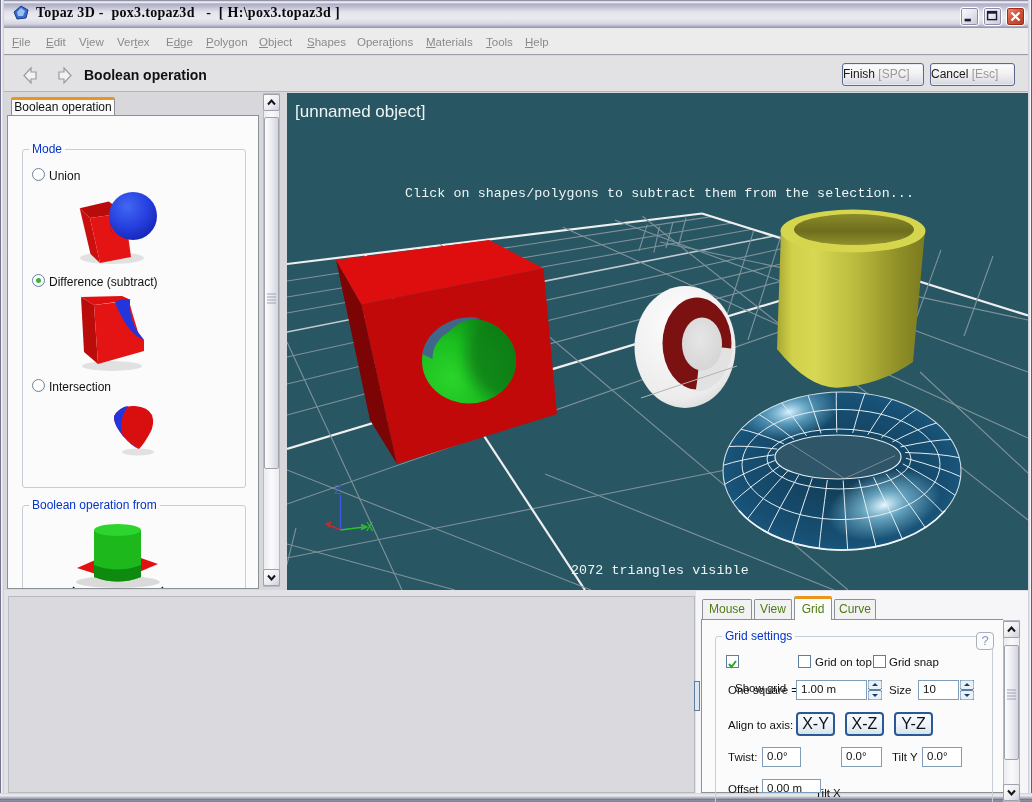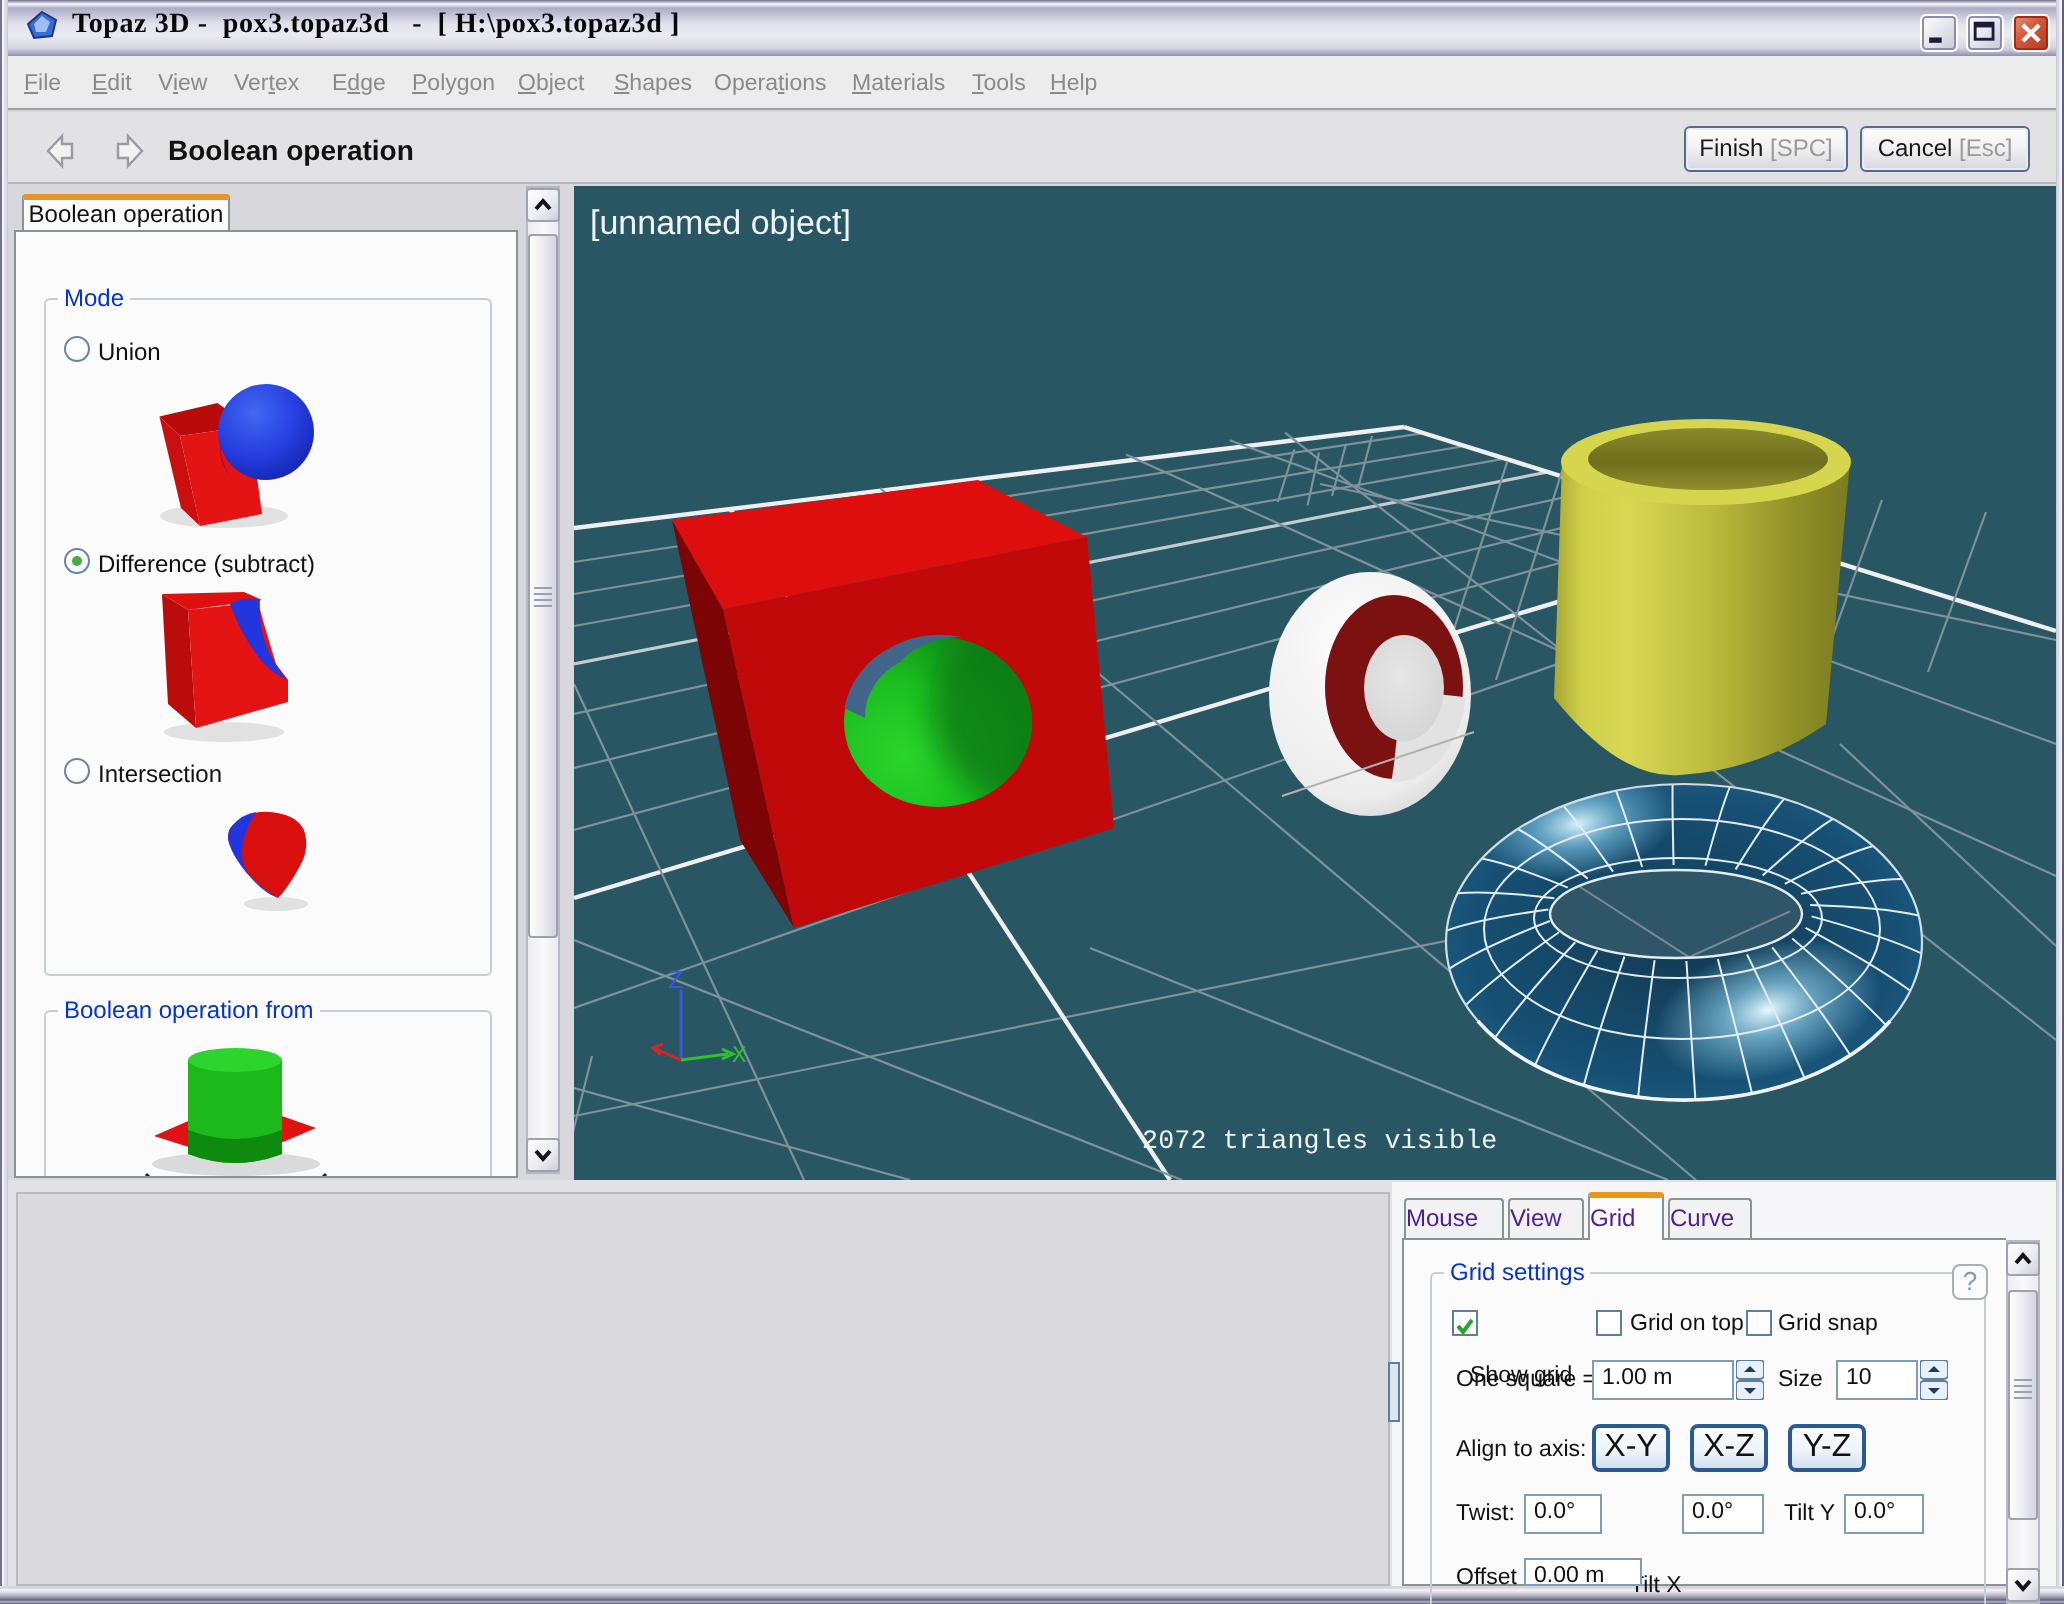--- a/index.html
+++ b/index.html
@@ -31,21 +31,21 @@
   border-bottom:1px solid #9d9da8; }
 .mitem { position:absolute; top:36px; font-size:11.5px; color:#8a8a8a; }
 .mitem u { text-decoration-color:#8a8a8a; }
 
 
 #toolbar { position:absolute; left:4px; top:56px; width:1024px; height:36px; background:#e2e2e4; border-bottom:1px solid #b4b4bc; }
 #tbtitle { position:absolute; left:84px; top:67px; font-size:14px; font-weight:bold; color:#111; }
 .navarrow { position:absolute; top:63px; width:17px; height:25px; }
 .xpbtn { position:absolute; top:63px; height:23px; border:1px solid #5a698c; border-radius:3px;
   background:linear-gradient(180deg,#fdfdfd 0,#f2f2f4 45%,#dcdce4 90%,#d0d0da 100%);
-  font-size:12px; color:#1a1a1a; text-align:center; line-height:21px; box-shadow:0 0 0 1px #e8ecf4 inset; }
+  font-size:12px; color:#1a1a1a; line-height:21px; box-shadow:0 0 0 1px #e8ecf4 inset; }
 .xpbtn .dim { color:#9a9a9a; }
 
 
 #ltab { position:absolute; left:11px; top:97px; width:104px; height:19px; background:#fbfbfb;
   border:1px solid #8a9296; border-bottom:none; border-radius:2px 2px 0 0;
   border-top:3px solid #e8961e; font-size:12px; color:#111; text-align:center; line-height:15px; }
 #lpanel { position:absolute; left:7px; top:115px; width:252px; height:474px; background:#fbfbfb;
   border:1px solid #8a9296; overflow:hidden; }
 .groupbox { position:absolute; border:1px solid #c6cdd4; border-radius:3px; }
 .grouplabel { position:absolute; font-size:12px; color:#0434c8; background:#fbfbfb; padding:0 3px; }
@@ -65,21 +65,21 @@
 #vpsvg { position:absolute; left:0; top:0; }
 .vptext { position:absolute; color:#eef4f5; }
 #unnamed { left:8px; top:9px; font-size:17px; }
 #clickmsg { left:118px; top:93px; font-family:"Liberation Mono", monospace; font-size:13.3px; letter-spacing:0.1px; }
 #tricount { left:284px; top:470px; font-family:"Liberation Mono", monospace; font-size:13.3px; letter-spacing:0.1px; }
 
 
 #bottombg { position:absolute; left:4px; top:590px; width:1024px; height:204px; background:#e2e2e6; }
 #grayparea { position:absolute; left:8px; top:596px; width:687px; height:197px; background:#dadade; border:1px solid #b9b9c2; }
 #rightwhite { position:absolute; left:696px; top:591px; width:332px; height:209px; background:#f6f6f8; }
-.btab { position:absolute; background:#f2f2f5; border:1px solid #8a9296; border-bottom:none; border-radius:2px 2px 0 0; font-size:12px; color:#4c1d95; text-align:left; }
+.btab { position:absolute; background:#f2f2f5; border:1px solid #8a9296; border-bottom:none; border-radius:2px 2px 0 0; font-size:12px; color:#4d7c0f; text-align:center; }
 #rpanel { position:absolute; left:701px; top:619px; width:302px; height:174px; background:#fbfbfb; border:1px solid #8a9296; border-right:none; overflow:hidden; }
 .checkbox { position:absolute; width:13px; height:13px; border:1px solid #5e7ea0; background:#fff; }
 .field { position:absolute; height:20px; border:1px solid #7f9db9; background:#fff; font-size:11.5px; color:#111; padding:2px 12px 0 4px; }
 .flabel { position:absolute; font-size:11.5px; color:#111; }
 .spinner { position:absolute; width:14px; height:20px; }
 .axisbtn { position:absolute; width:39px; height:24px; border:2px solid #2a5a96; border-radius:4px;
   background:linear-gradient(180deg,#f8fbfe 0,#eef4f9 55%,#d4e2ee 100%); font-size:16px; color:#111; text-align:center; line-height:20px; }
 </style>
 </head>
 <body>
@@ -370,20 +370,21 @@
 <g clip-path="url(#cpHole)">
           <line x1="780" y1="437" x2="844.5" y2="478.6" stroke="#798891" stroke-width="1"></line>
           <line x1="895" y1="455.7" x2="844.5" y2="478.6" stroke="#798891" stroke-width="1"></line>
         </g>
 <ellipse cx="838" cy="457" rx="63" ry="22" fill="none" stroke="#e2ecf1" stroke-width="1.2"></ellipse>
 <ellipse cx="842" cy="471" rx="119" ry="79" fill="none" stroke="#cfdde4" stroke-width="1.1"></ellipse>
 <path d="M 738.9,510.5 A 119,79 0 0 0 945.1,510.5" fill="none" stroke="#eef4f7" stroke-width="1.8"></path>
 </g>
     </svg>
   <div class="vptext" id="unnamed">[unnamed object]</div>
+  <div class="vptext" id="clickmsg">Click on shapes/polygons to subtract them from the selection...</div>
   <div class="vptext" id="tricount">2072 triangles visible</div>
 </div>
 
 <div id="bottombg"></div>
 <div id="grayparea"></div>
 <div id="rightwhite"></div>
 <div class="btab" style="left:702px; top:599px; width:50px; height:21px; line-height:19px;">Mouse</div>
 <div class="btab" style="left:754px; top:599px; width:38px; height:21px; line-height:19px;">View</div>
 <div class="btab" style="left:794px; top:596px; width:38px; height:24px; line-height:21px; background:#fbfbfb; border-top:3px solid #e8961e; z-index:3;">Grid</div>
 <div class="btab" style="left:834px; top:599px; width:42px; height:21px; line-height:19px;">Curve</div>

